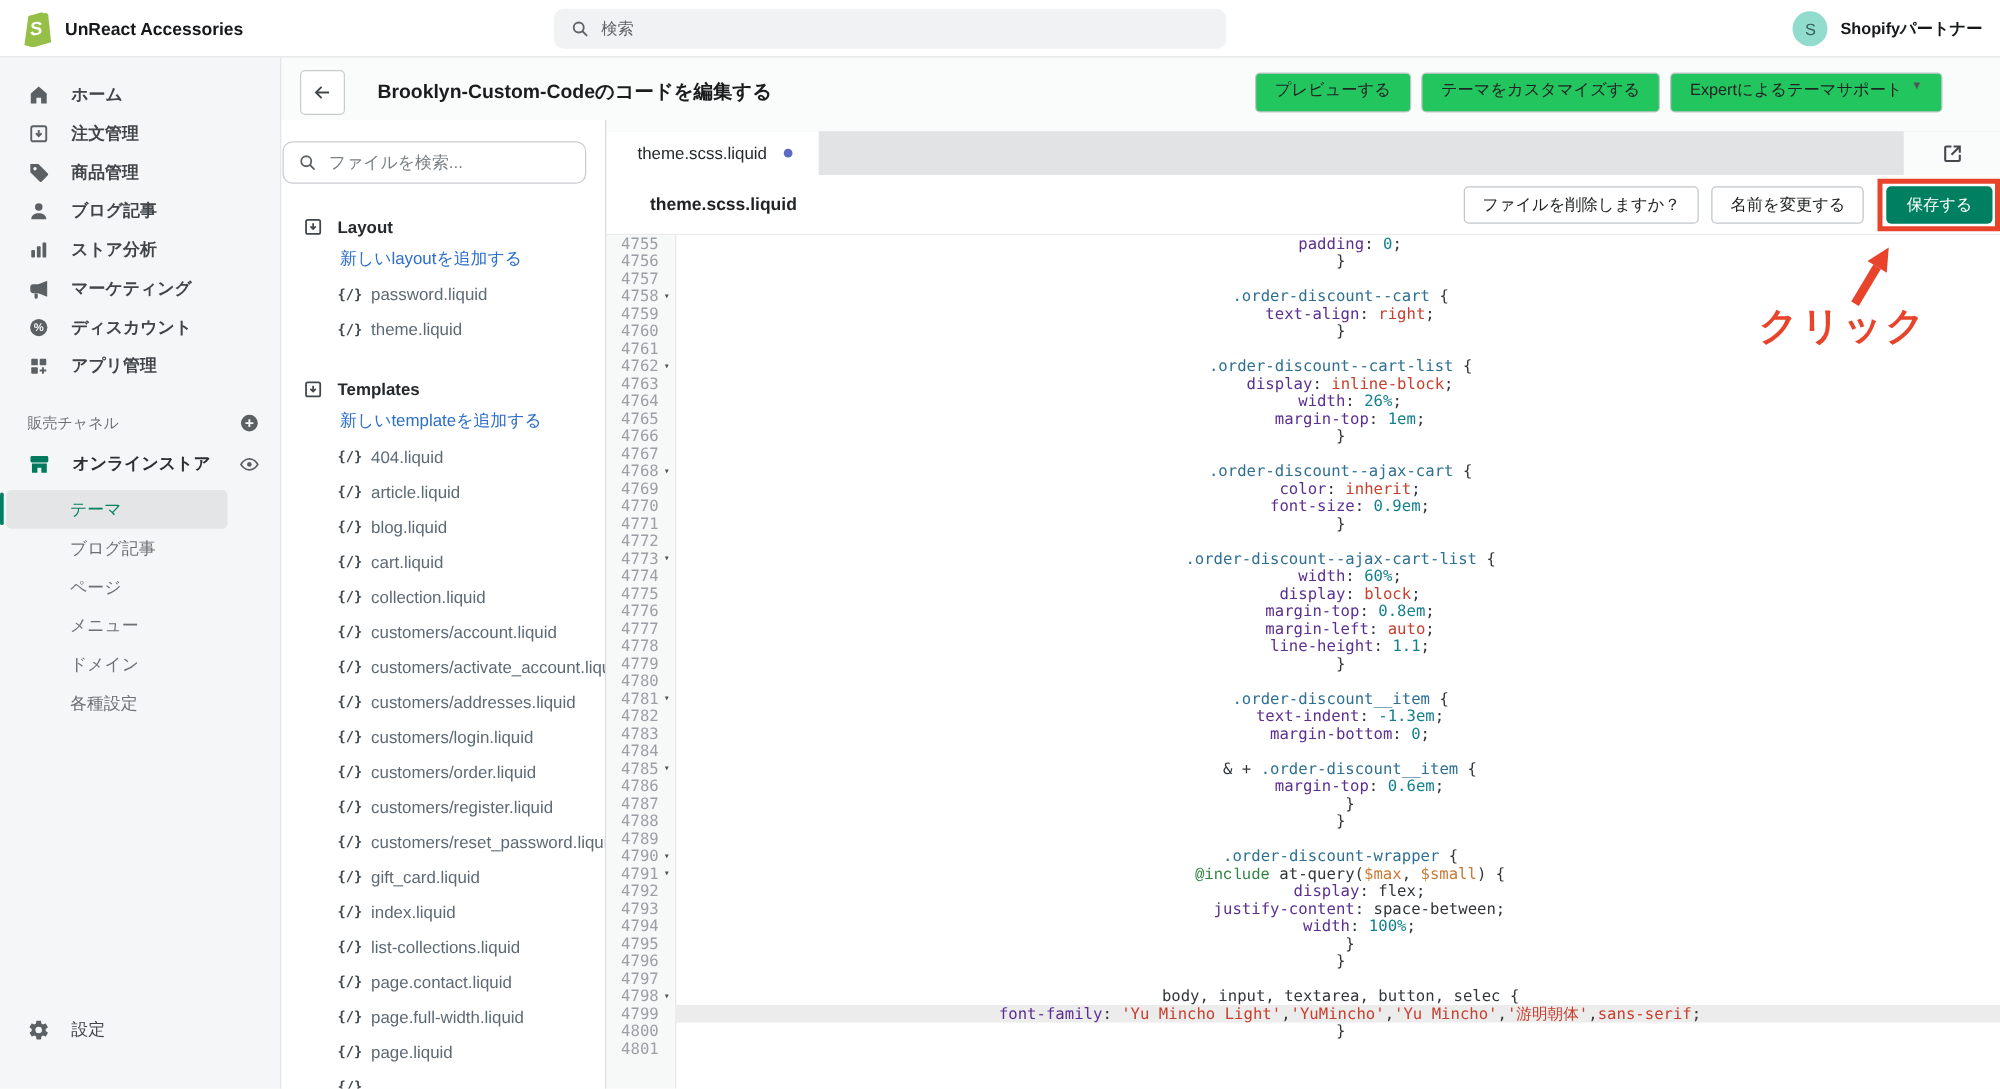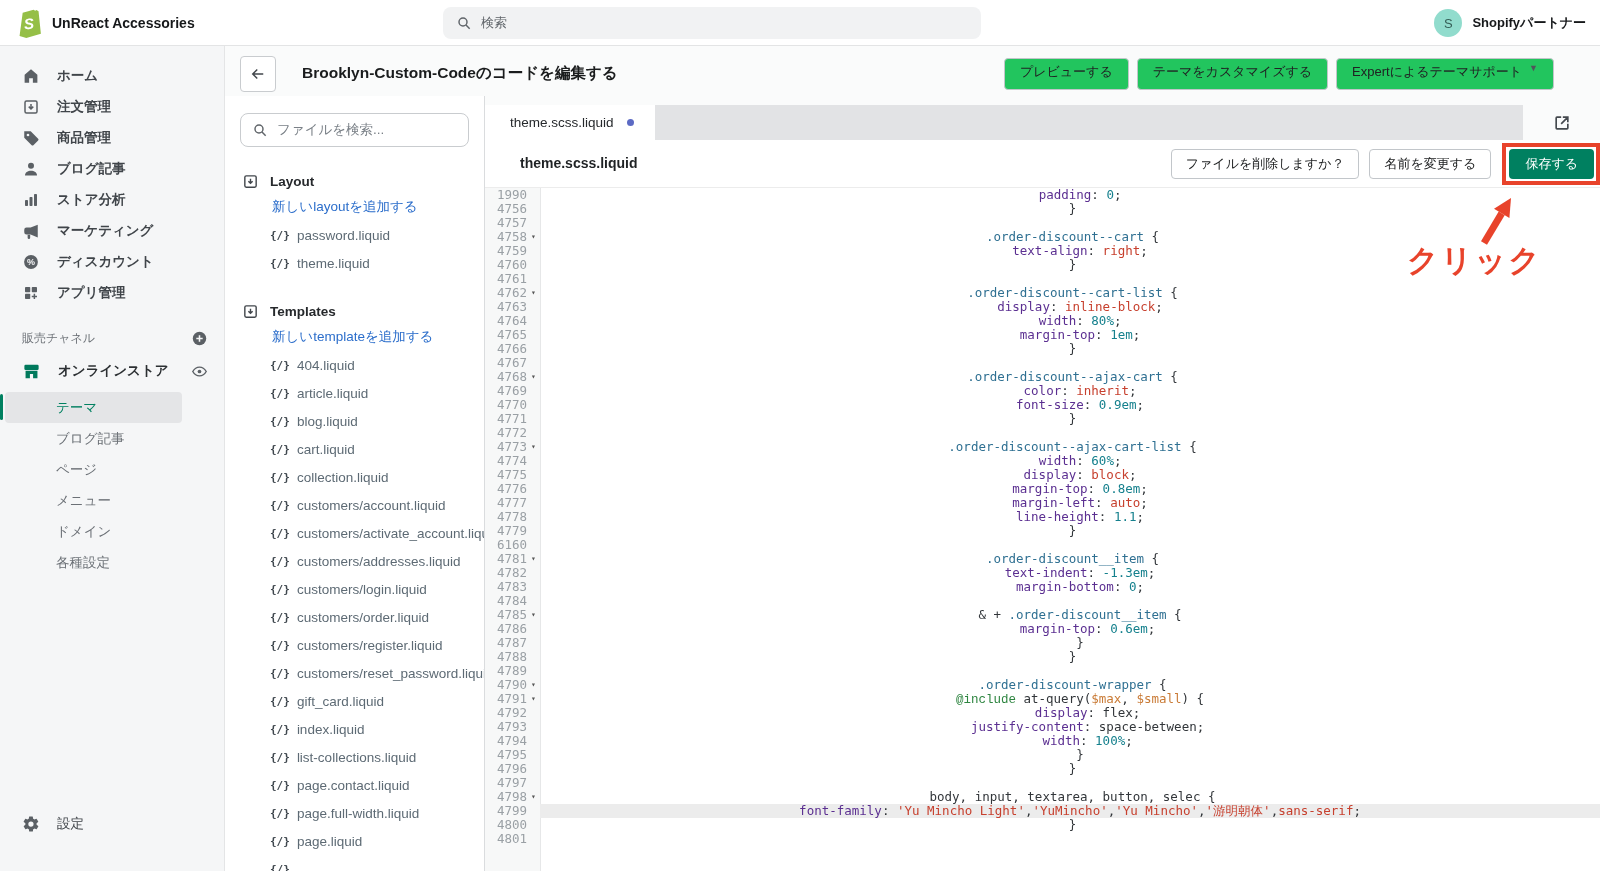--- a/index.html
+++ b/index.html
@@ -45,21 +45,21 @@
   .page-header { position:absolute; left:225px; top:46px; right:0; height:50px; z-index:5; }
   .back-btn { position:absolute; left:15px; top:10px; width:36px; height:36px; background:#fff; border:1px solid #c9cccf; border-radius:4px; display:flex; align-items:center; justify-content:center; color:#42474c; cursor:pointer; }
   .back-btn svg { width:18px; height:18px; }
   .page-title { position:absolute; left:77px; top:17px; font-size:15.5px; font-weight:bold; color:#1a1c1d; }
   .hdr-actions { position:absolute; right:46px; top:12px; display:flex; gap:8px; }
   .btn { height:32px; background:#22c55e; border:1px solid #c2c6ca; border-radius:4px; font-size:13px; color:#202223; padding:4px 15px; display:flex; align-items:flex-start; gap:7px; cursor:pointer; font-family:inherit; }
   .btn .caret { font-size:9px; color:#50555a; }
 
   
   .file-panel { position:absolute; left:225px; top:96px; width:260px; height:775px; background:#fff; border-right:1px solid #dadcde; overflow:hidden; z-index:4; }
-  .file-search { margin:17px 15px 0 15px; height:34px; border:1px solid #c9cccf; border-radius:8px; display:flex; align-items:center; padding-left:11px; gap:9px; background:#fff; }
+  .file-search { margin:17px 15px 0 1px; height:34px; border:1px solid #c9cccf; border-radius:8px; display:flex; align-items:center; padding-left:11px; gap:9px; background:#fff; }
   .file-search .ic { width:16px; height:16px; color:#5f6469; }
   .file-search .ph { font-size:13.5px; color:#7a8087; }
   .fsection-hd { margin-top:22px; height:24px; display:flex; align-items:center; padding-left:17px; gap:11px; }
   .fsection-hd .ic { width:17px; height:17px; color:#42474c; }
   .fsection-hd .lb { font-size:13.5px; font-weight:bold; color:#26292c; }
   .add-link { height:28px; display:flex; align-items:center; padding-left:47px; font-size:13.5px; color:#2c6ecb; cursor:pointer; }
   .file-row { height:28px; display:flex; align-items:center; padding-left:45px; gap:7px; white-space:nowrap; cursor:pointer; }
   .file-row .cic { font-family:"DejaVu Sans Mono",monospace; font-size:11px; font-weight:bold; color:#3f474e; flex:none; }
   .file-row .fn { font-size:13.5px; color:#5d6a74; }
 
@@ -419,21 +419,21 @@
         <button class="btn-save">保存する</button>
         <span class="save-highlight"></span>
       </span>
     </div>
   </div>
 
   <div class="codearea">
     <div class="gutter-bg"></div>
     <div id="code-lines" style="position:relative;">
         <div class="code-line">
-          <span class="ln">1990</span>
+          <span class="ln">4755</span>
           <span class="fold"></span>
           <span class="ct"><span class="tk-p">  </span><span class="tk-pr">padding</span><span class="tk-p">: </span><span class="tk-n">0</span><span class="tk-p">;</span></span>
         </div>
         <div class="code-line">
           <span class="ln">4756</span>
           <span class="fold"></span>
           <span class="ct"><span class="tk-p">}</span></span>
         </div>
         <div class="code-line">
           <span class="ln">4757</span>
@@ -466,21 +466,21 @@
           <span class="ct"><span class="tk-s">.order-discount--cart-list</span><span class="tk-p"> {</span></span>
         </div>
         <div class="code-line">
           <span class="ln">4763</span>
           <span class="fold"></span>
           <span class="ct"><span class="tk-p">  </span><span class="tk-pr">display</span><span class="tk-p">: </span><span class="tk-v">inline-block</span><span class="tk-p">;</span></span>
         </div>
         <div class="code-line">
           <span class="ln">4764</span>
           <span class="fold"></span>
-          <span class="ct"><span class="tk-p">  </span><span class="tk-pr">width</span><span class="tk-p">: </span><span class="tk-n">80%</span><span class="tk-p">;</span></span>
+          <span class="ct"><span class="tk-p">  </span><span class="tk-pr">width</span><span class="tk-p">: </span><span class="tk-n">26%</span><span class="tk-p">;</span></span>
         </div>
         <div class="code-line">
           <span class="ln">4765</span>
           <span class="fold"></span>
           <span class="ct"><span class="tk-p">  </span><span class="tk-pr">margin-top</span><span class="tk-p">: </span><span class="tk-n">1em</span><span class="tk-p">;</span></span>
         </div>
         <div class="code-line">
           <span class="ln">4766</span>
           <span class="fold"></span>
           <span class="ct"><span class="tk-p">}</span></span>
@@ -544,21 +544,21 @@
           <span class="ln">4778</span>
           <span class="fold"></span>
           <span class="ct"><span class="tk-p">  </span><span class="tk-pr">line-height</span><span class="tk-p">: </span><span class="tk-n">1.1</span><span class="tk-p">;</span></span>
         </div>
         <div class="code-line">
           <span class="ln">4779</span>
           <span class="fold"></span>
           <span class="ct"><span class="tk-p">}</span></span>
         </div>
         <div class="code-line">
-          <span class="ln">6160</span>
+          <span class="ln">4780</span>
           <span class="fold"></span>
           <span class="ct"></span>
         </div>
         <div class="code-line">
           <span class="ln">4781</span>
           <span class="fold">▾</span>
           <span class="ct"><span class="tk-s">.order-discount__item</span><span class="tk-p"> {</span></span>
         </div>
         <div class="code-line">
           <span class="ln">4782</span>

